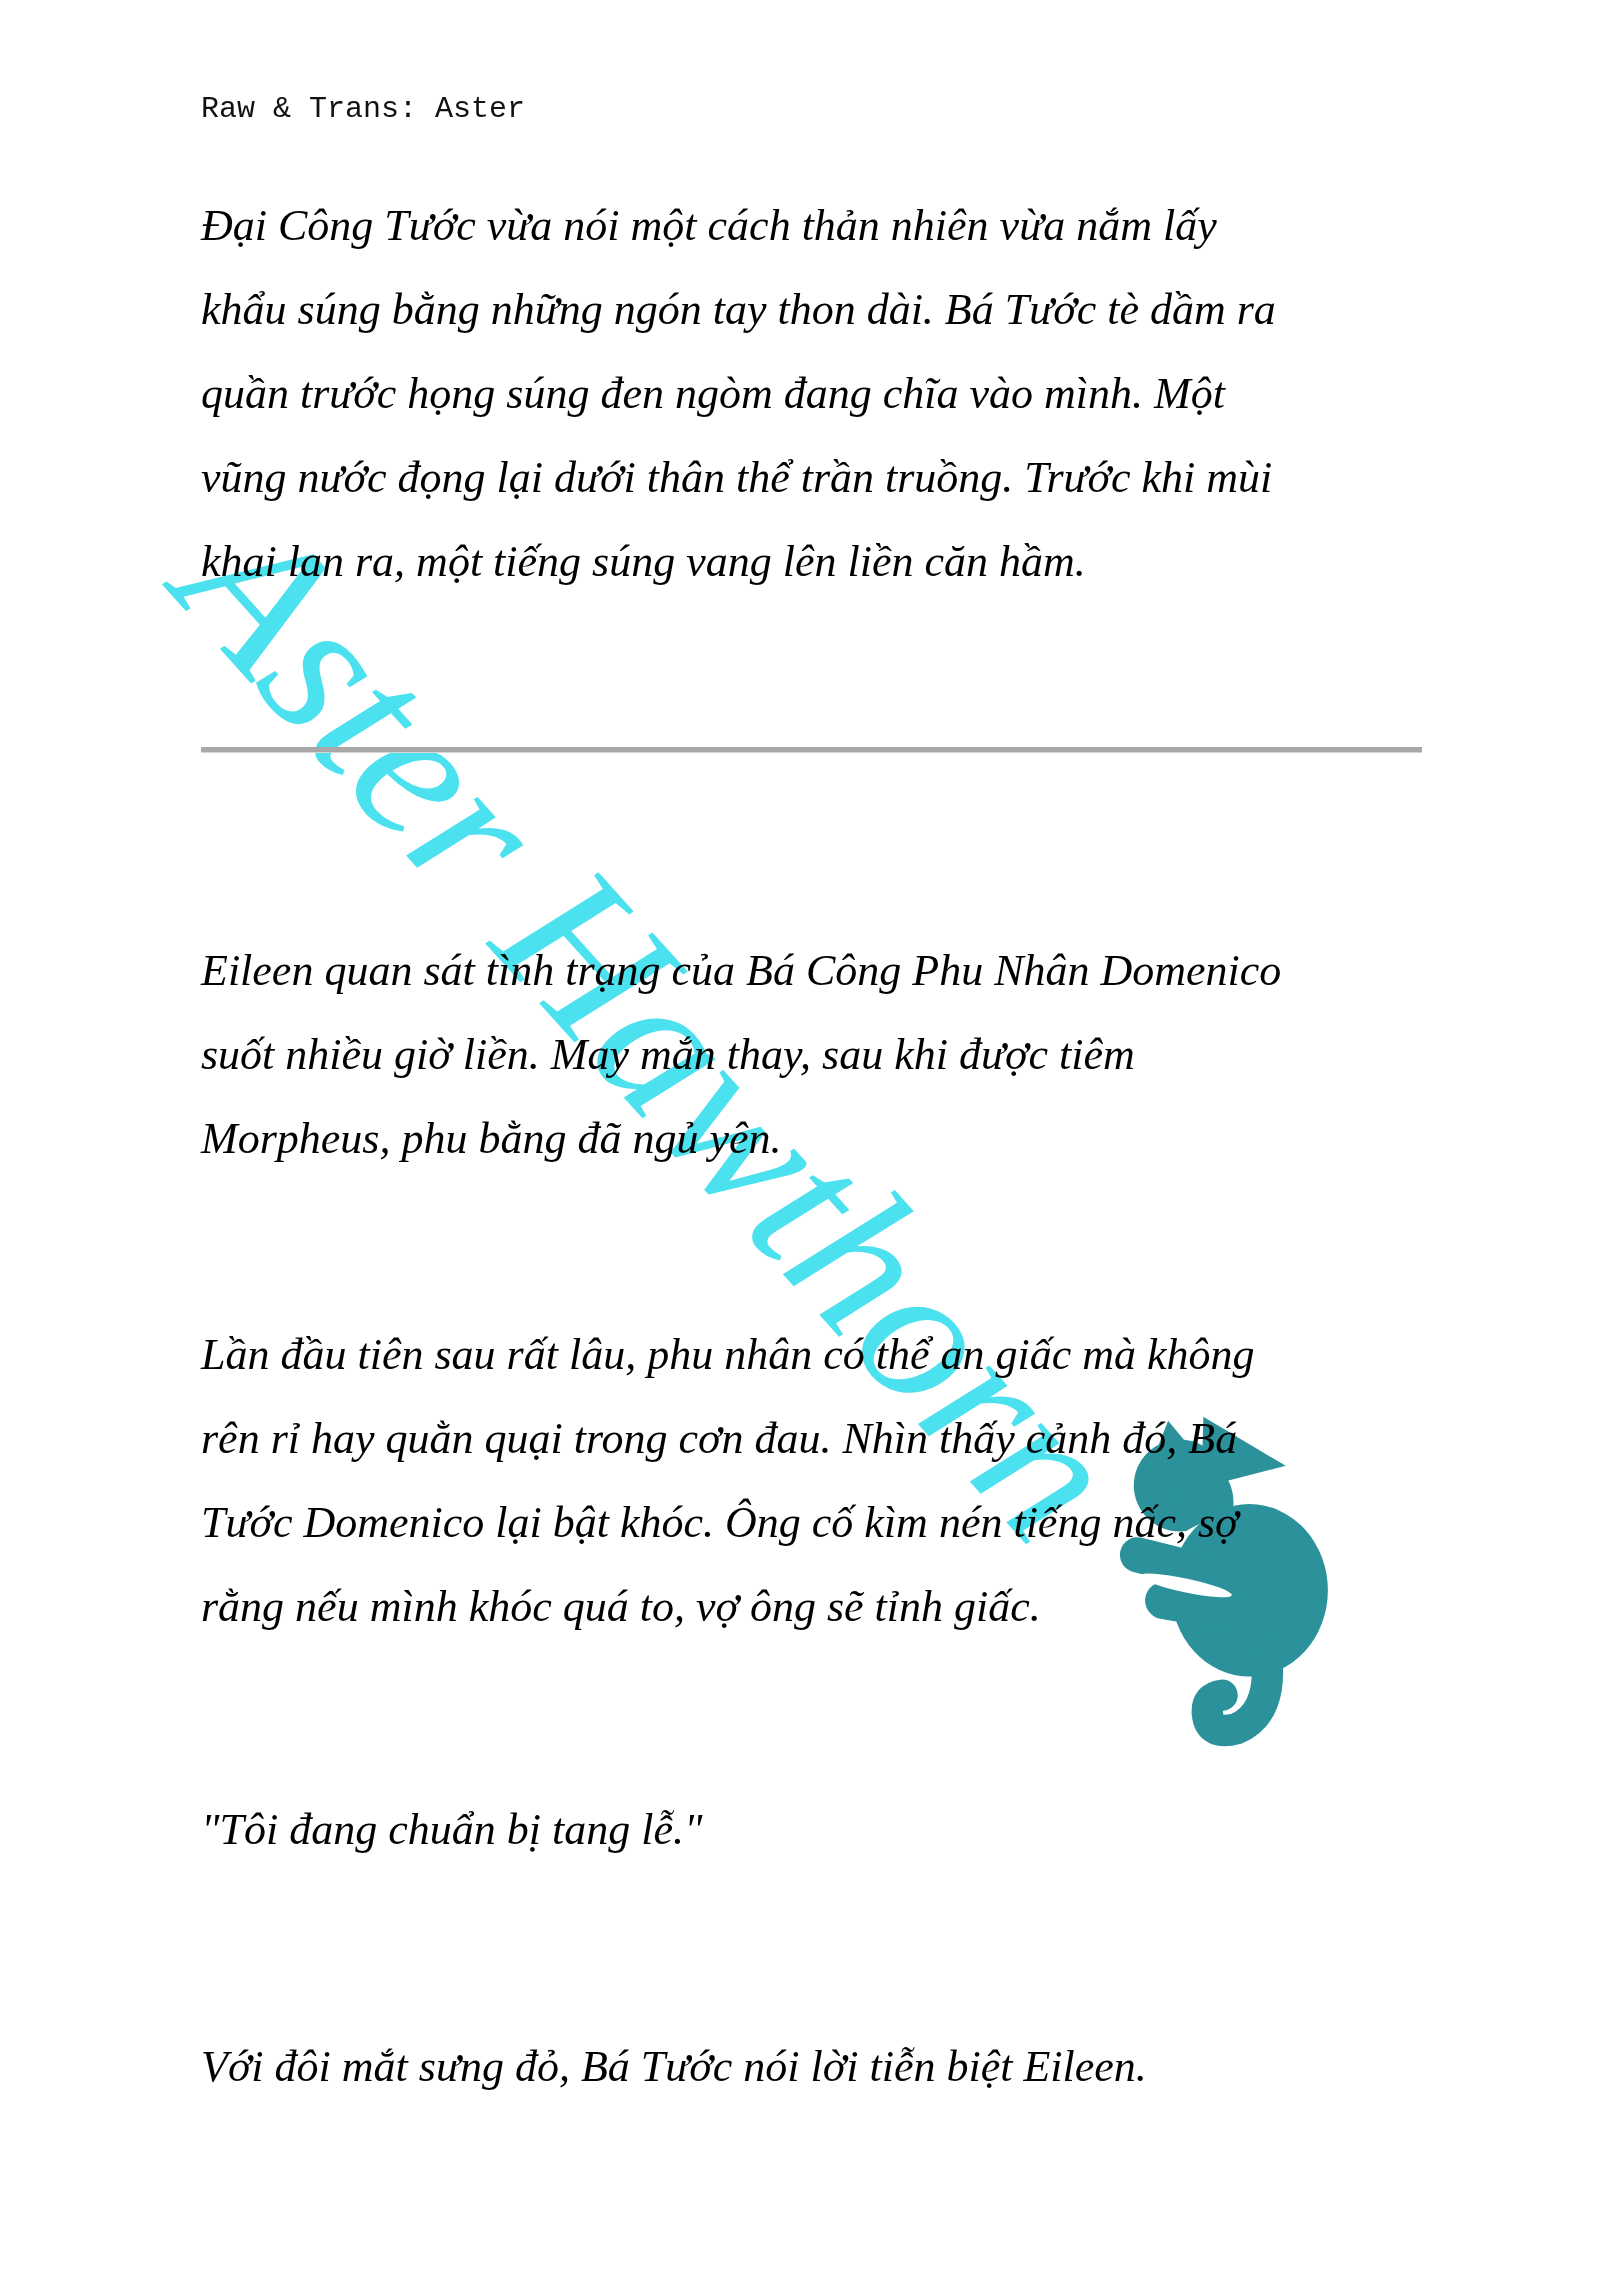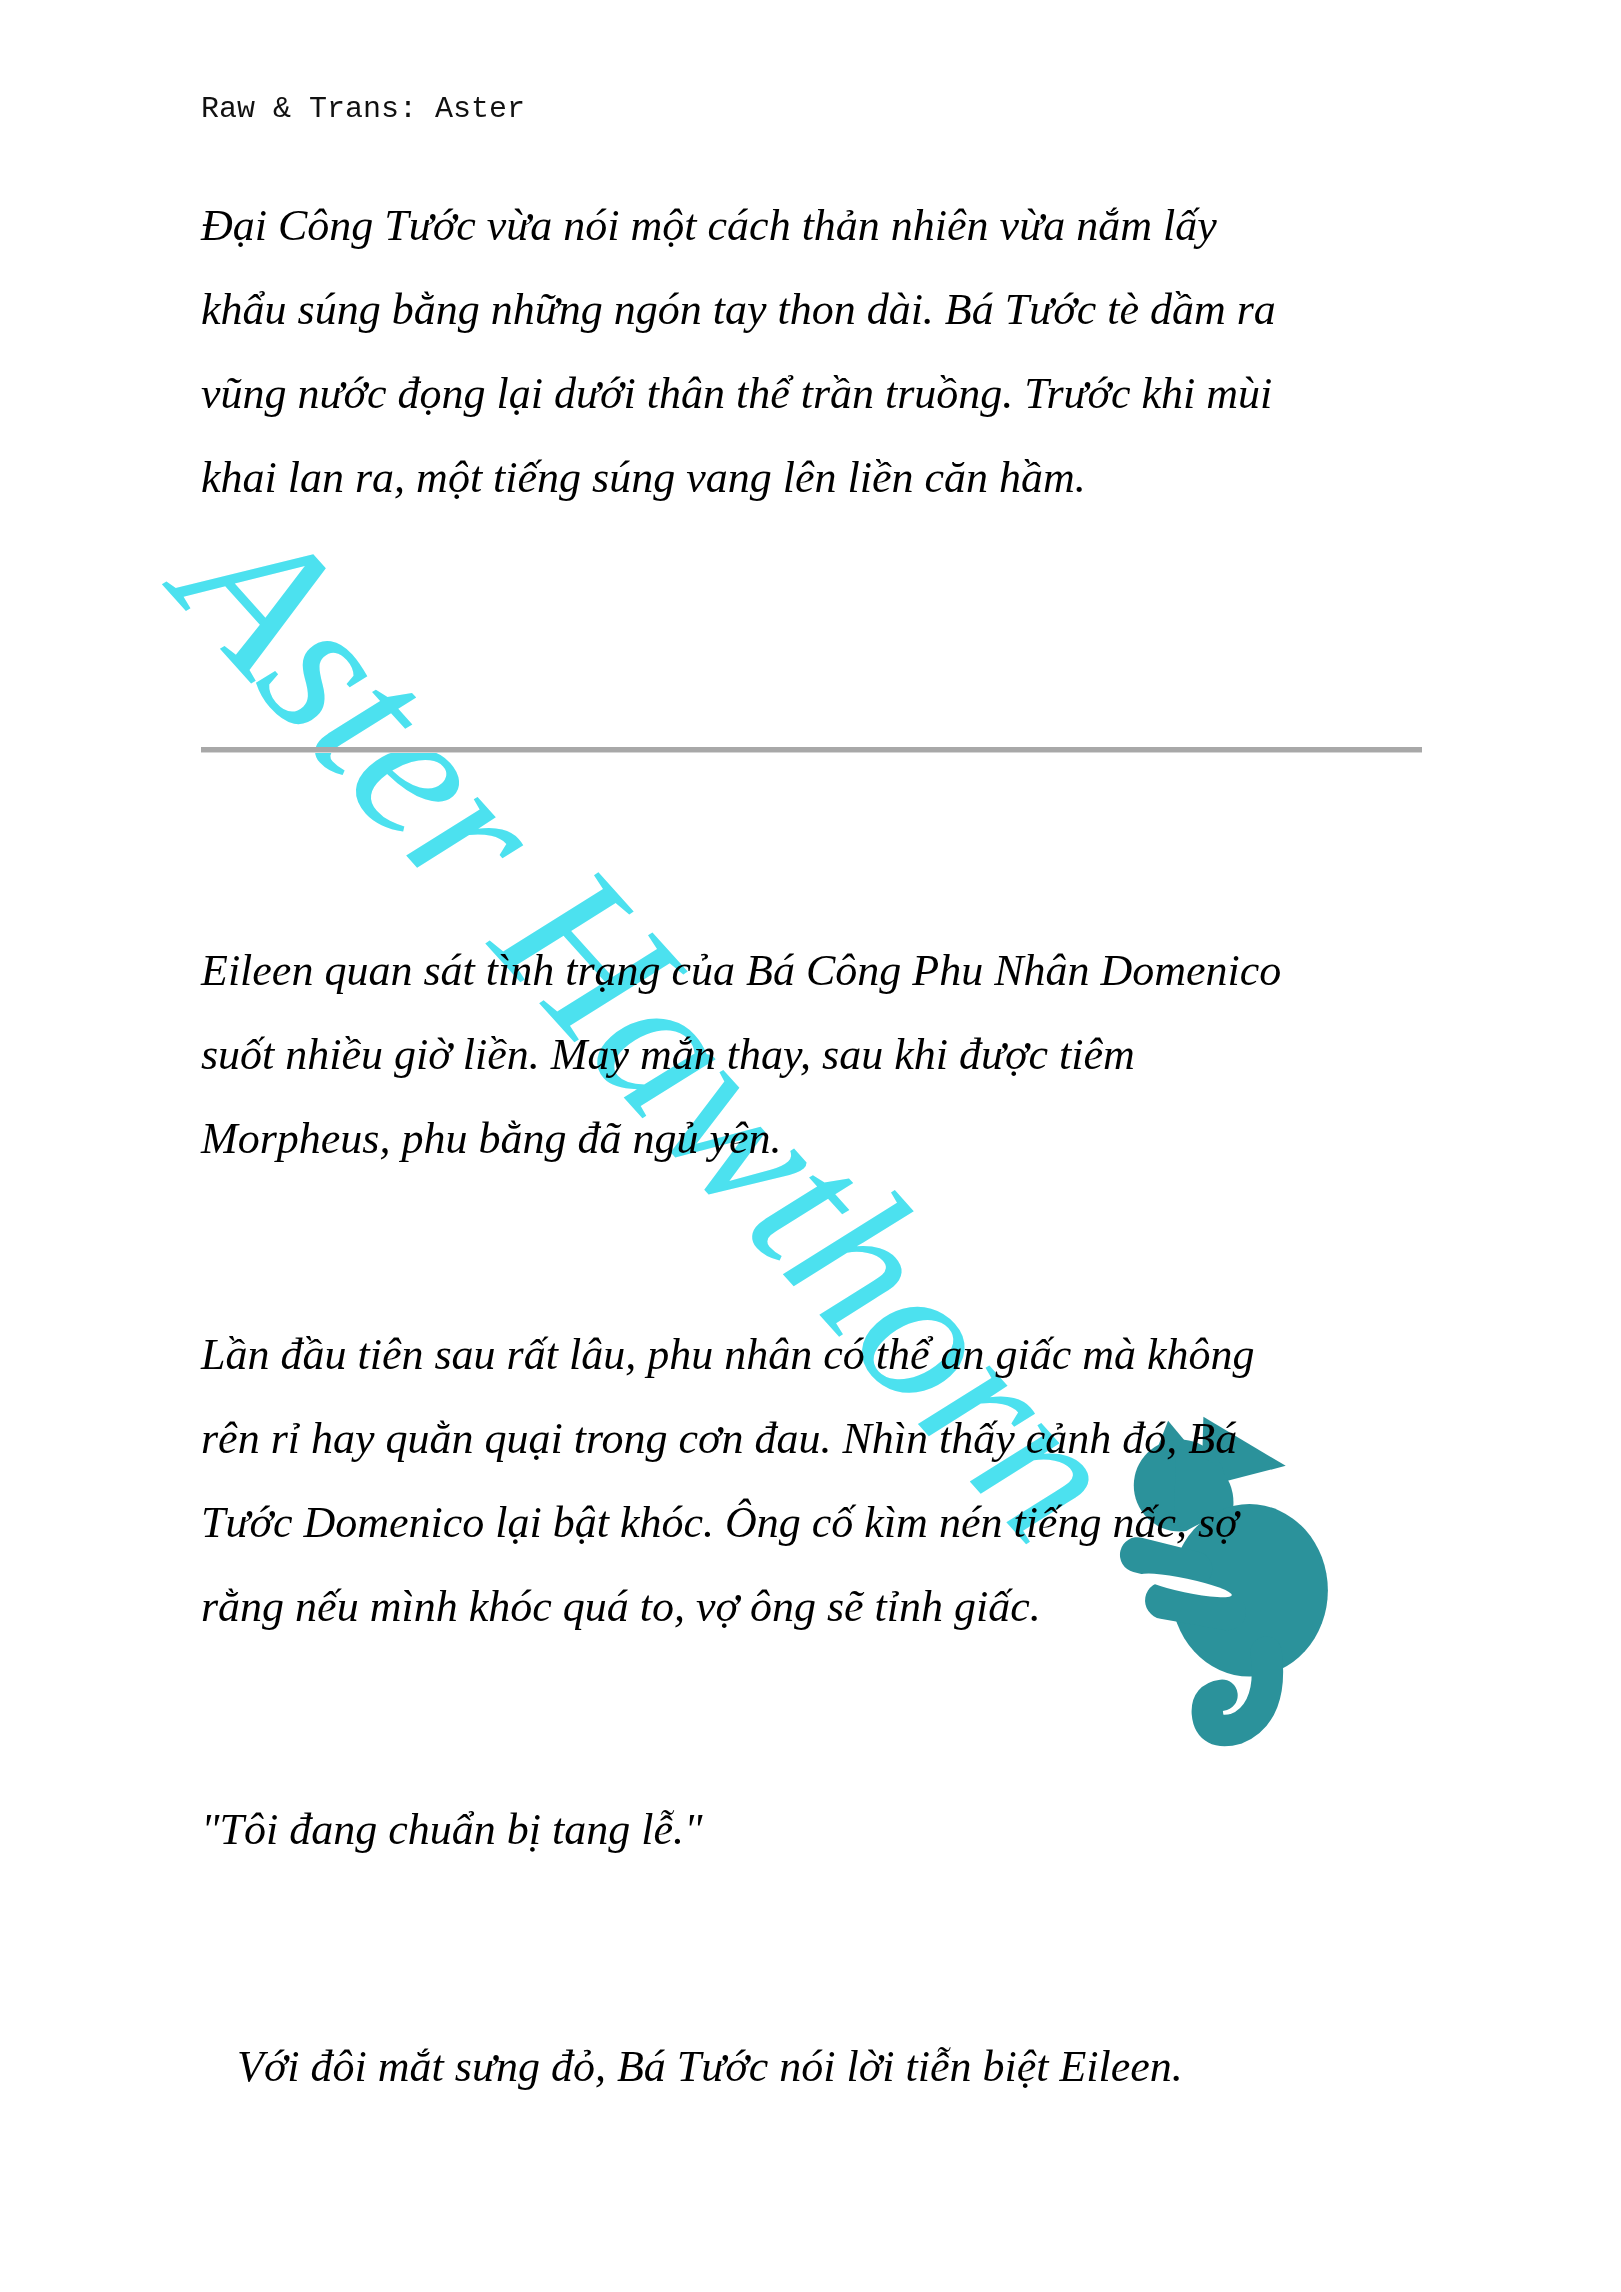--- a/index.html
+++ b/index.html
@@ -60,21 +60,21 @@
     width: 1264px;
     font-size: 44px;
     line-height: 84px;
     z-index: 3;
   }
   .para .line { white-space: nowrap; font-style: italic; }
   .p1 { top: 184px; }
   .p2 { top: 929px; }
   .p3 { top: 1313px; }
   .p4 { top: 1788px; }
-  .p5 { top: 2025px; margin-left: 36px; }
+  .p5 { top: 2025px; }
 </style>
 </head>
 <body>
 
 <div class="page">
 
   <div class="watermark">Aster Hawthorn</div>
 
   <div class="cat">
     <svg width="211" height="348" viewBox="0 0 215 355" xmlns="http://www.w3.org/2000/svg">
@@ -97,20 +97,21 @@
 
       <path d="M152,248 Q160,310 122,326 Q94,334 92,310 Q91,294 107,292" fill="none" stroke="#2b929b" stroke-width="32" stroke-linecap="round"></path>
     </svg>
   </div>
 
   <div class="header-note">Raw &amp; Trans: Aster</div>
 
   <div class="para p1">
     <div class="line">Đại Công Tước vừa nói một cách thản nhiên vừa nắm lấy</div>
     <div class="line">khẩu súng bằng những ngón tay thon dài. Bá Tước tè dầm ra</div>
+    <div class="line">quần trước họng súng đen ngòm đang chĩa vào mình. Một</div>
     <div class="line">vũng nước đọng lại dưới thân thể trần truồng. Trước khi mùi</div>
     <div class="line">khai lan ra, một tiếng súng vang lên liền căn hầm.</div>
   </div>
 
   <div class="divider"></div>
 
   <div class="para p2">
     <div class="line">Eileen quan sát tình trạng của Bá Công Phu Nhân Domenico</div>
     <div class="line">suốt nhiều giờ liền. May mắn thay, sau khi được tiêm</div>
     <div class="line">Morpheus, phu bằng đã ngủ yên.</div>

